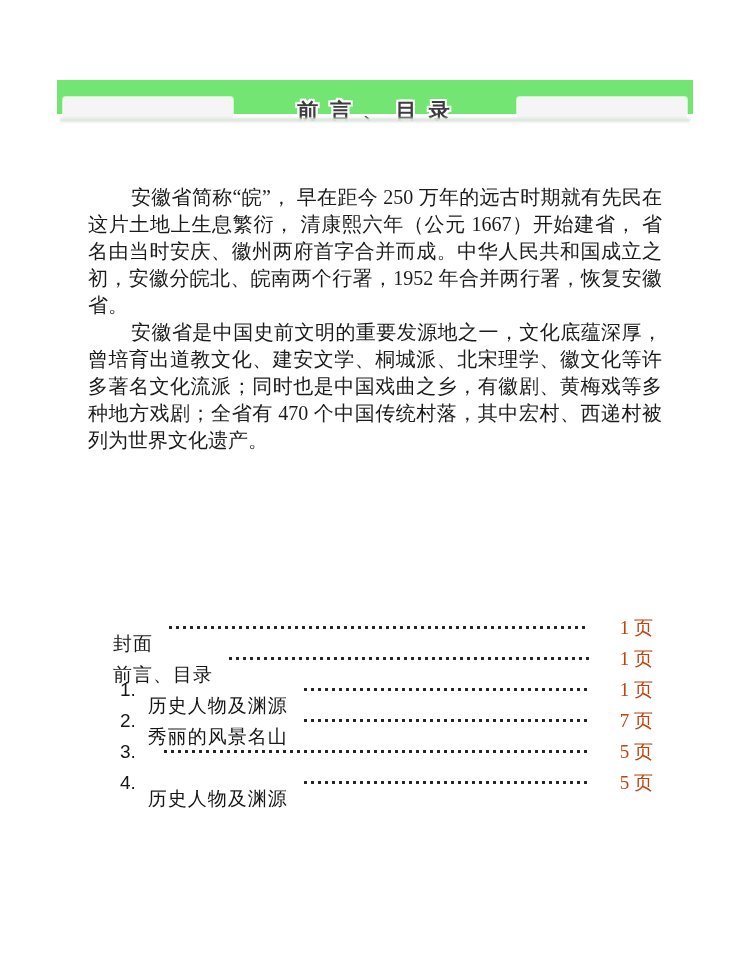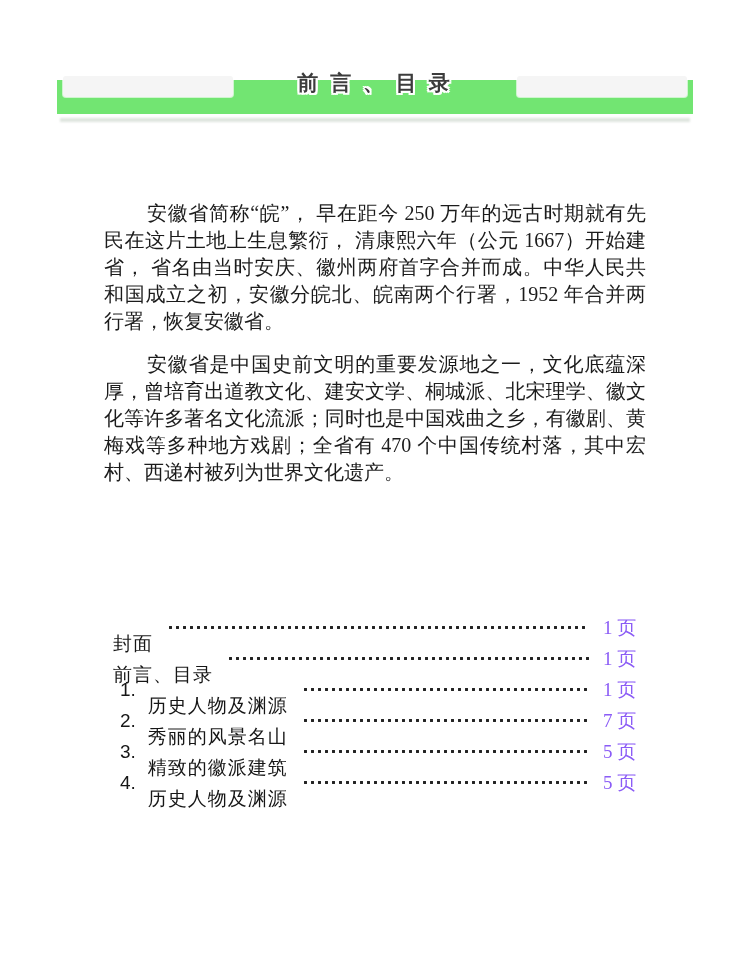--- a/index.html
+++ b/index.html
@@ -15,21 +15,21 @@
 
   
   .banner {
     position: absolute;
     left: 57px;
     top: 80px;
     width: 636px;
     height: 30px;
     background: #72e572;
     display: flex;
-    align-items: flex-end;
+    align-items: flex-start;
     justify-content: space-between;
     padding: 17px 6px;
   }
   .banner::after {
     content: "";
     position: absolute;
     left: 3px;
     right: 3px;
     bottom: -8px;
     height: 4px;
@@ -66,21 +66,21 @@
     top: 184px;
     width: 574px;
     font-size: 20px;
     line-height: 27px;
     color: #1b1b1b;
     text-align: justify;
     font-weight: 500;
   }
   .body-text p {
     text-indent: 2.15em;
-    margin: 16px;
+    margin: 0;
   }
 
   
   .toc {
     position: absolute;
     left: 113px;
     top: 612px;
     width: 540px;
     font-family: "Liberation Sans", "DejaVu Sans", sans-serif;
     font-size: 19px;
@@ -108,22 +108,22 @@
     align-self: stretch;
     margin: 0 14px;
     background-image: radial-gradient(circle, #232323 1.4px, transparent 1.7px);
     background-size: 7px 100%;
     background-repeat: repeat-x;
   }
   .toc-page {
     flex: 0 0 50px;
     font-family: "Liberation Serif", "DejaVu Serif", serif;
     white-space: nowrap;
-    text-align: left;
-    color: #8b5cf6;
+    text-align: right;
+    color: #c2410c;
   }
 </style>
 </head>
 <body>
 
 <div class="page">
 
   <div class="banner">
     <div class="banner-box"></div>
     <div class="banner-title">前 言 、 目 录</div>
@@ -155,21 +155,20 @@
       <span class="toc-page">1 页</span>
     </div>
     <div class="toc-row">
       <span class="toc-num">2.</span>
       <span class="toc-label">秀丽的风景名山</span>
       <span class="toc-dots"></span>
       <span class="toc-page">7 页</span>
     </div>
     <div class="toc-row">
       <span class="toc-num">3.</span>
-      <span class="toc-label">精致的徽派建筑</span>
       <span class="toc-dots"></span>
       <span class="toc-page">5 页</span>
     </div>
     <div class="toc-row">
       <span class="toc-num">4.</span>
       <span class="toc-label">历史人物及渊源</span>
       <span class="toc-dots"></span>
       <span class="toc-page">5 页</span>
     </div>
   </div>

